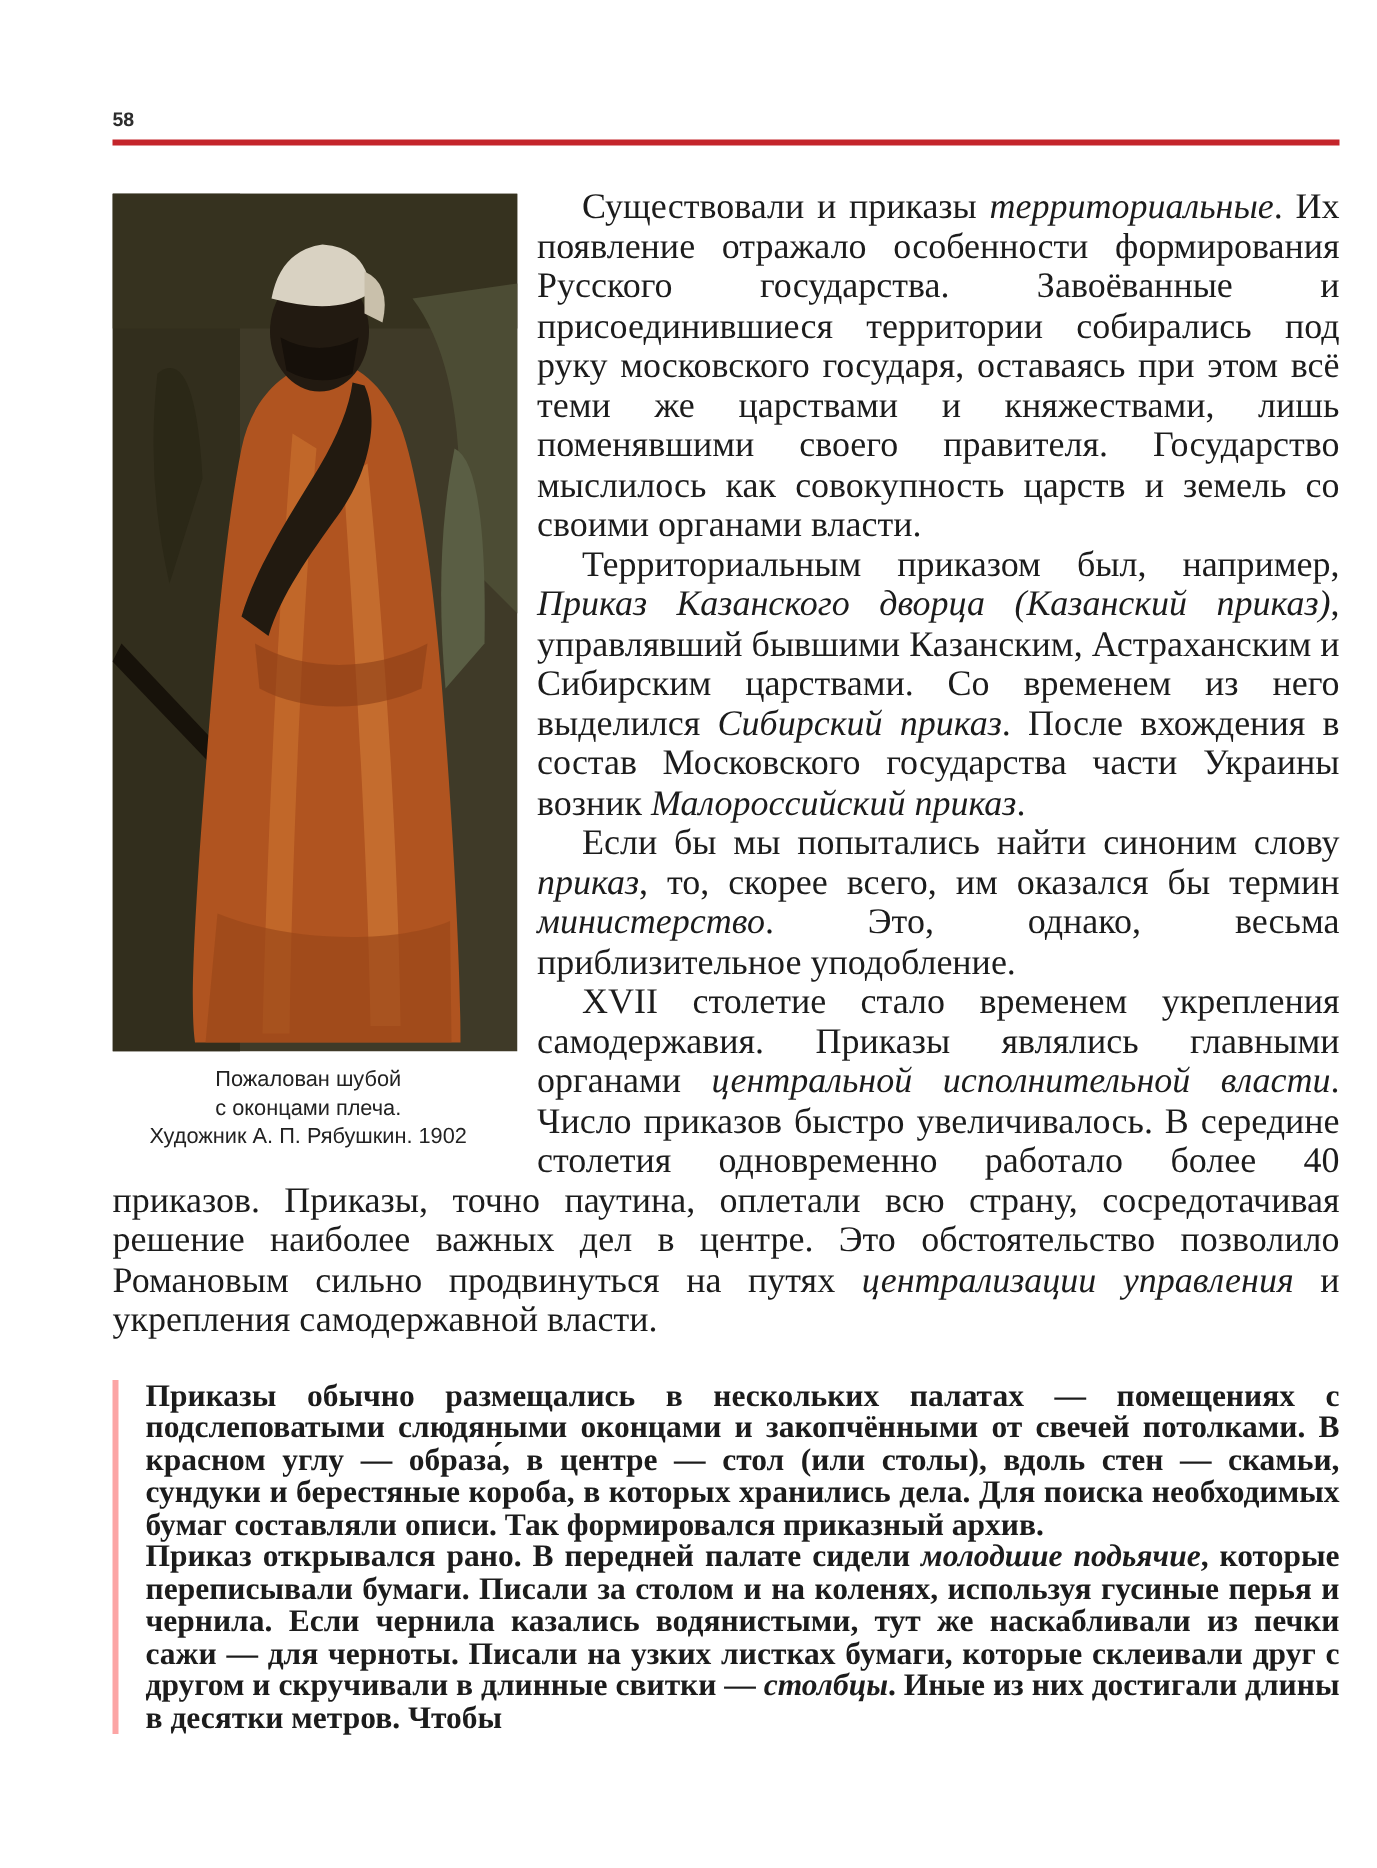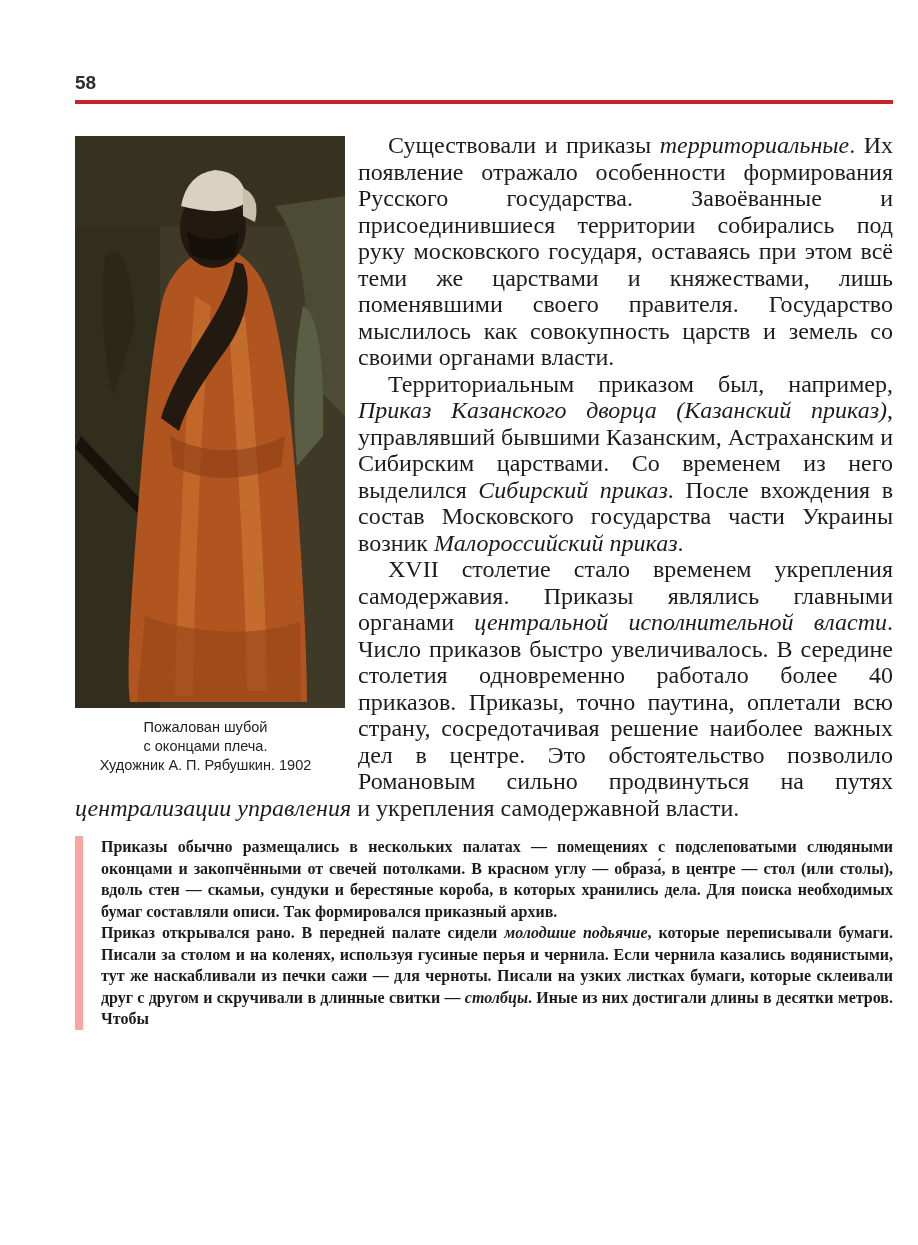--- a/index.html
+++ b/index.html
@@ -19,21 +19,21 @@
     padding: 72px 25px 35px 75px;
   }
   .page-header {
     display: flex;
     justify-content: space-between;
     align-items: baseline;
     font-family: "Liberation Sans", sans-serif;
     font-weight: bold;
   }
   .page-number {
-    font-size: 19px;
+    font-size: 13px;
     color: #2d2d2d;
   }
   .chapter-title {
     font-size: 17px;
     color: #c4252b;
     letter-spacing: 0.4px;
   }
   .header-rule {
     height: 4px;
     background: #c4252b;
@@ -61,25 +61,25 @@
   .caption .italic { }
   .body-par {
     margin: 0;
     font-size: 24px;
     line-height: 26.5px;
     text-align: justify;
     text-indent: 30px;
   }
   .info-block {
     clear: both;
-    margin-top: 15px;
-    border-left: 8px solid #fca5a5;
+    margin-top: 26px;
+    border-left: 4px solid #fca5a5;
     padding-left: 18px;
     font-weight: bold;
-    font-size: 16px;
+    font-size: 21px;
     line-height: 21.5px;
   }
   .note-par {
     margin: 0;
     text-align: justify;
   }
 </style>
 </head>
 <body>
 
@@ -133,20 +133,21 @@
       </div>
       <figcaption class="caption">
         <span>Пожалован шубой</span><br>
         <span>с оконцами плеча.</span><br>
         <span class="italic">Художник А. П. Рябушкин. 1902</span>
       </figcaption>
     </figure>
 
     <p class="body-par"><span>Существовали и приказы </span><span style="font-style: italic;">территориальные</span><span>. Их появление отражало особенности формирования Русского государства. Завоёванные и присоединившиеся территории собирались под руку московского государя, оставаясь при этом всё теми же царствами и княжествами, лишь поменявшими своего правителя. Государство мыслилось как совокупность царств и земель со своими органами власти.</span></p>
     <p class="body-par"><span>Территориальным приказом был, например, </span><span style="font-style: italic;">Приказ Казанского дворца (Казанский приказ)</span><span>, управлявший бывшими Казанским, Астраханским и Сибирским царствами. Со временем из него выделился </span><span style="font-style: italic;">Сибирский приказ</span><span>. После вхождения в состав Московского государства части Украины возник </span><span style="font-style: italic;">Малороссийский приказ</span><span>.</span></p>
+    <p class="body-par"><span>Если бы мы попытались найти синоним слову </span><span style="font-style: italic;">приказ</span><span>, то, скорее всего, им оказался бы термин </span><span style="font-style: italic;">министерство</span><span>. Это, однако, весьма приблизительное уподобление.</span></p>
     <p class="body-par"><span>XVII столетие стало временем укрепления самодержавия. Приказы являлись главными органами </span><span style="font-style: italic;">центральной исполнительной власти</span><span>. Число приказов быстро увеличивалось. В середине столетия одновременно работало более 40 приказов. Приказы, точно паутина, оплетали всю страну, сосредотачивая решение наиболее важных дел в центре. Это обстоятельство позволило Романовым сильно продвинуться на путях </span><span style="font-style: italic;">централизации управления</span><span> и укрепления самодержавной власти.</span></p>
 
   </div>
 
   <div class="info-block">
     <p class="note-par"><span>Приказы обычно размещались в нескольких палатах — помещениях с подслеповатыми слюдяными оконцами и закопчёнными от свечей потолками. В красном углу — образа́, в центре — стол (или столы), вдоль стен — скамьи, сундуки и берестяные короба, в которых хранились дела. Для поиска необходимых бумаг составляли описи. Так формировался приказный архив.</span></p>
     <p class="note-par"><span>Приказ открывался рано. В передней палате сидели </span><span style="font-style: italic;">молодшие подьячие</span><span>, которые переписывали бумаги. Писали за столом и на коленях, используя гусиные перья и чернила. Если чернила казались водянистыми, тут же наскабливали из печки сажи — для черноты. Писали на узких листках бумаги, которые склеивали друг с другом и скручивали в длинные свитки — </span><span style="font-style: italic;">столбцы</span><span>. Иные из них достигали длины в десятки метров. Чтобы</span></p>
   </div>
 
 </div>

